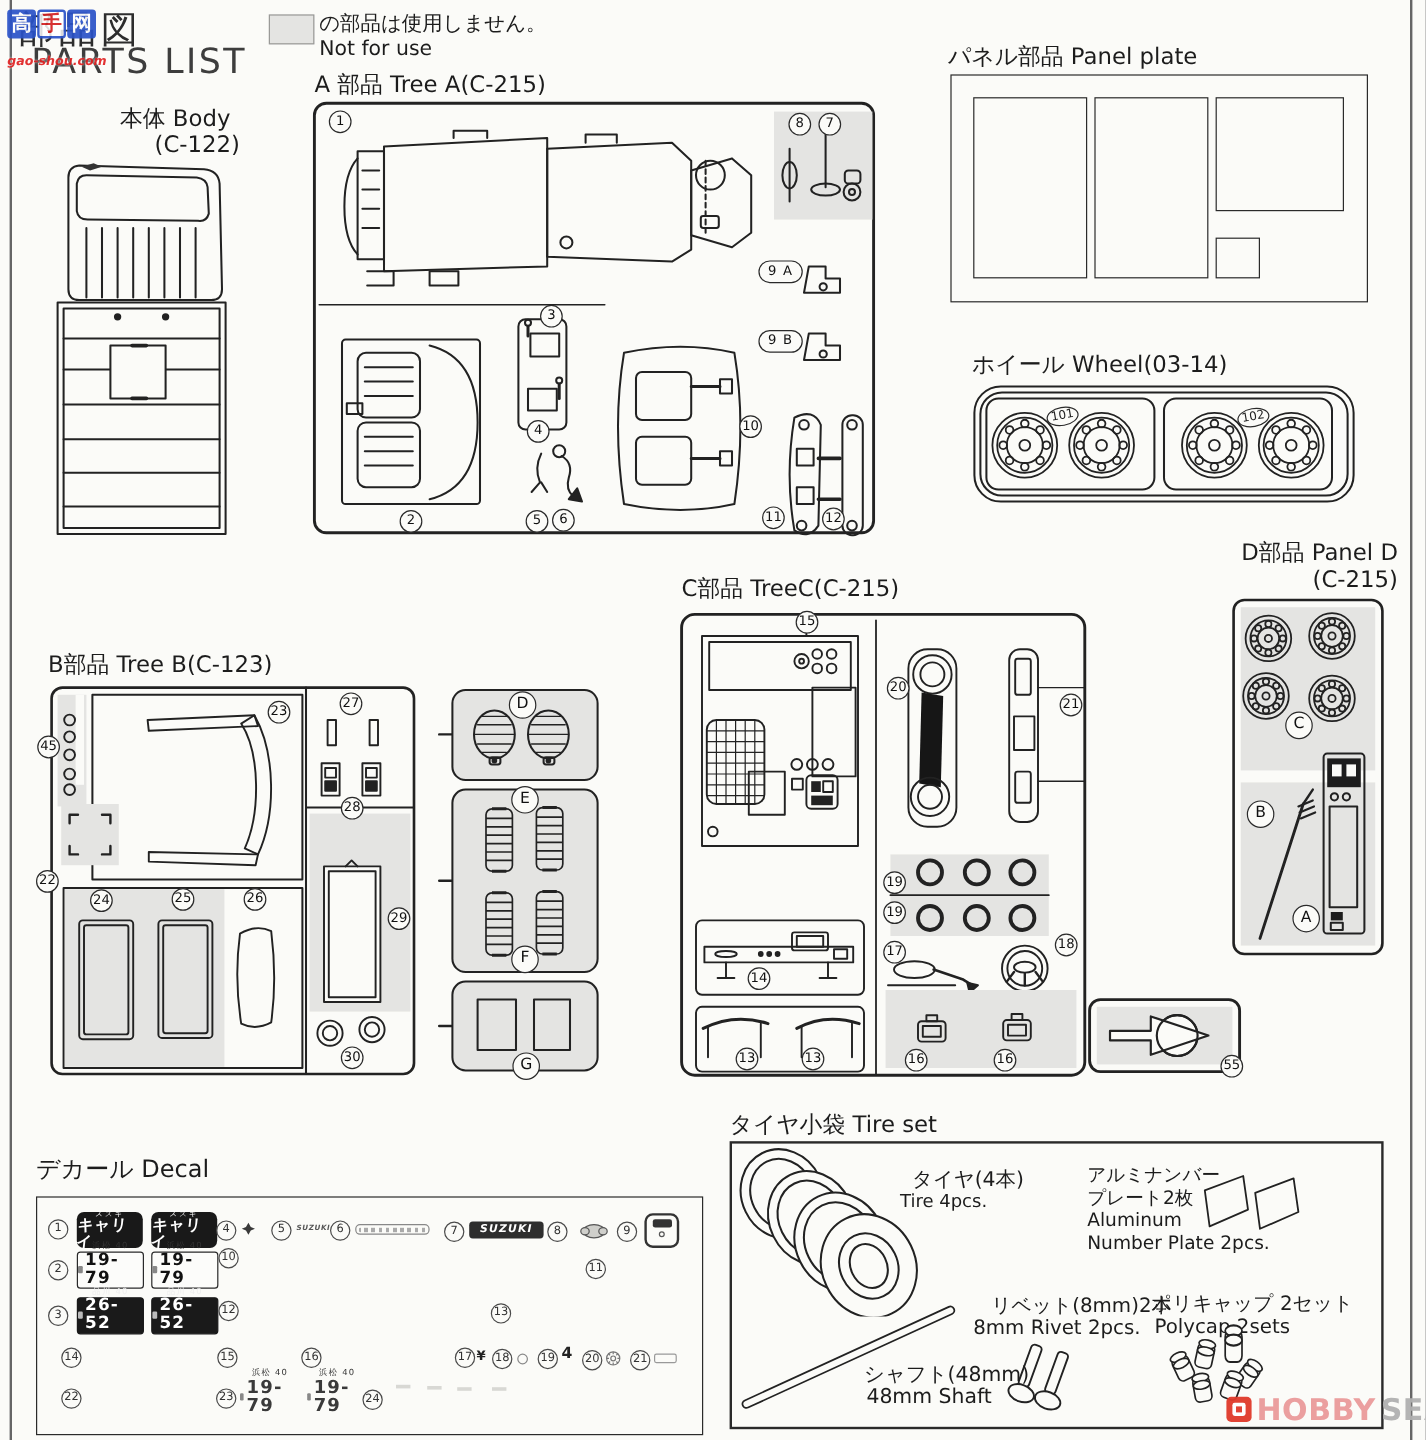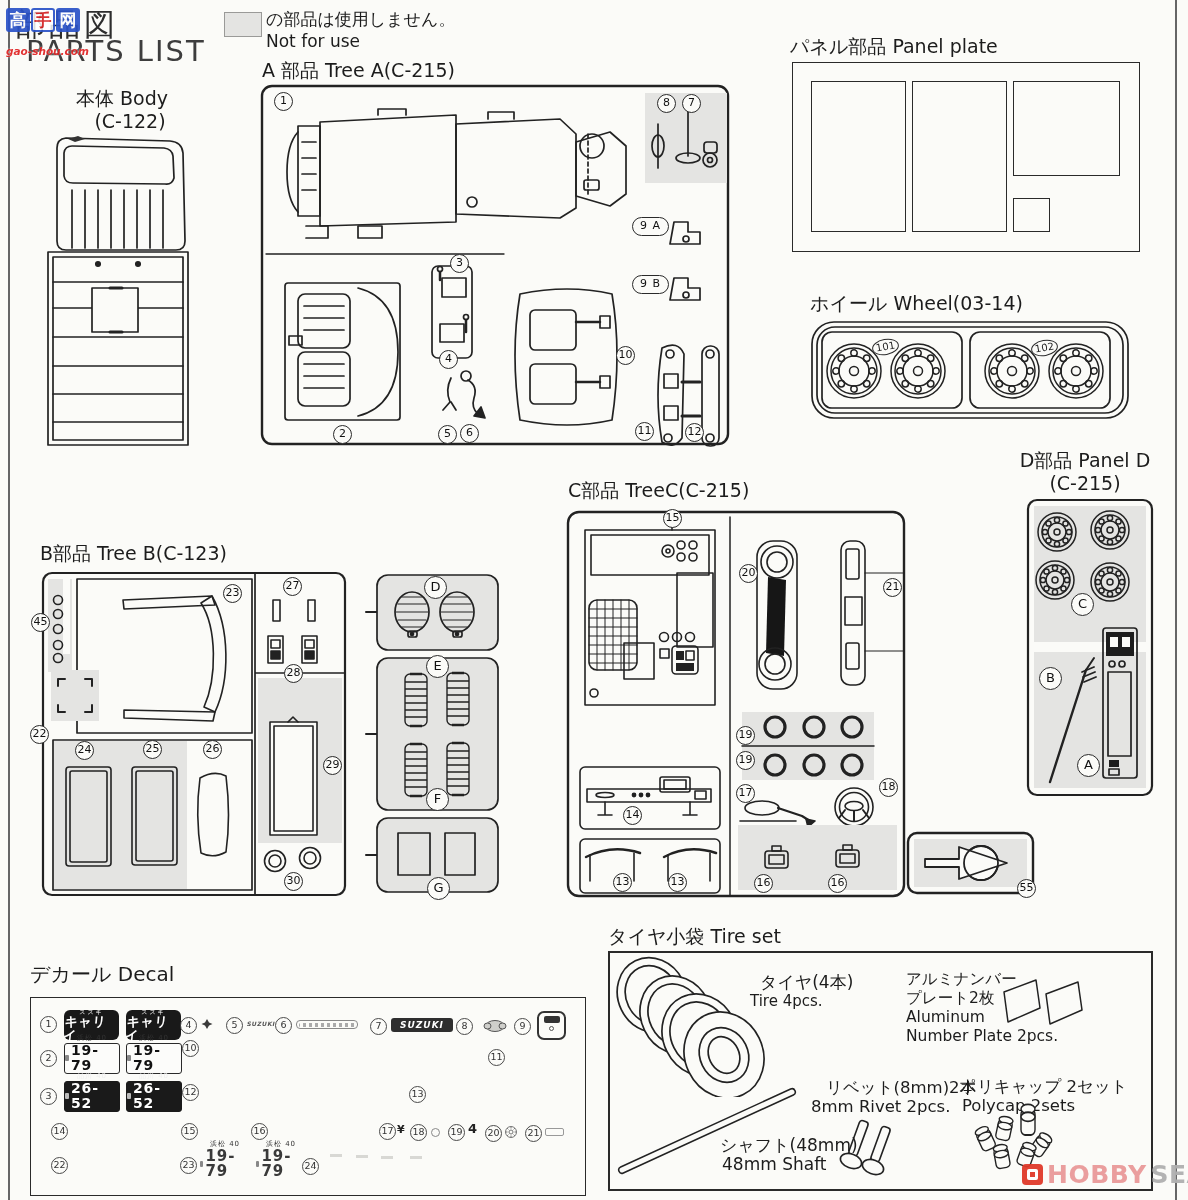--- a/index.html
+++ b/index.html
@@ -1,21 +1,21 @@
 <!DOCTYPE html>
 <html><head>
 <meta charset="utf-8">
 <style>
 *{margin:0;padding:0;box-sizing:border-box}
 html,body{background:#9a9a9a}
 .page{position:relative;width:1188px;height:1200px;background:#fbfbf8;overflow:hidden;
   font-family:"DejaVu Sans","Liberation Sans",sans-serif;color:#222}
 .abs{position:absolute}
 .slbl{position:absolute;font-size:19px;color:#1c1c1c;white-space:nowrap}
-.center{text-align:center}
+.center{text-align:right}
 svg.draw{position:absolute;overflow:visible}
 
 .circ{position:absolute;width:19px;height:19px;border:1.4px solid #2a2a2a;border-radius:50%;
   background:#fbfbf8;font-size:11px;line-height:16px;text-align:center;color:#111;z-index:6}
 .pill{width:37px;border-radius:10px;letter-spacing:1px}
 .lcirc{width:23px;height:23px;font-size:13px;line-height:20px}
 .wlabel{position:absolute;width:27px;height:16px;border:1.3px solid #2a2a2a;border-radius:50%;
   font-size:10px;line-height:13px;text-align:center;background:#fbfbf8;transform:rotate(-10deg);z-index:6}
 .dcirc{position:absolute;width:17px;height:17px;border:1.2px solid #4a4a4a;border-radius:50%;
   font-size:9.5px;line-height:14px;text-align:center;color:#333;z-index:6}

